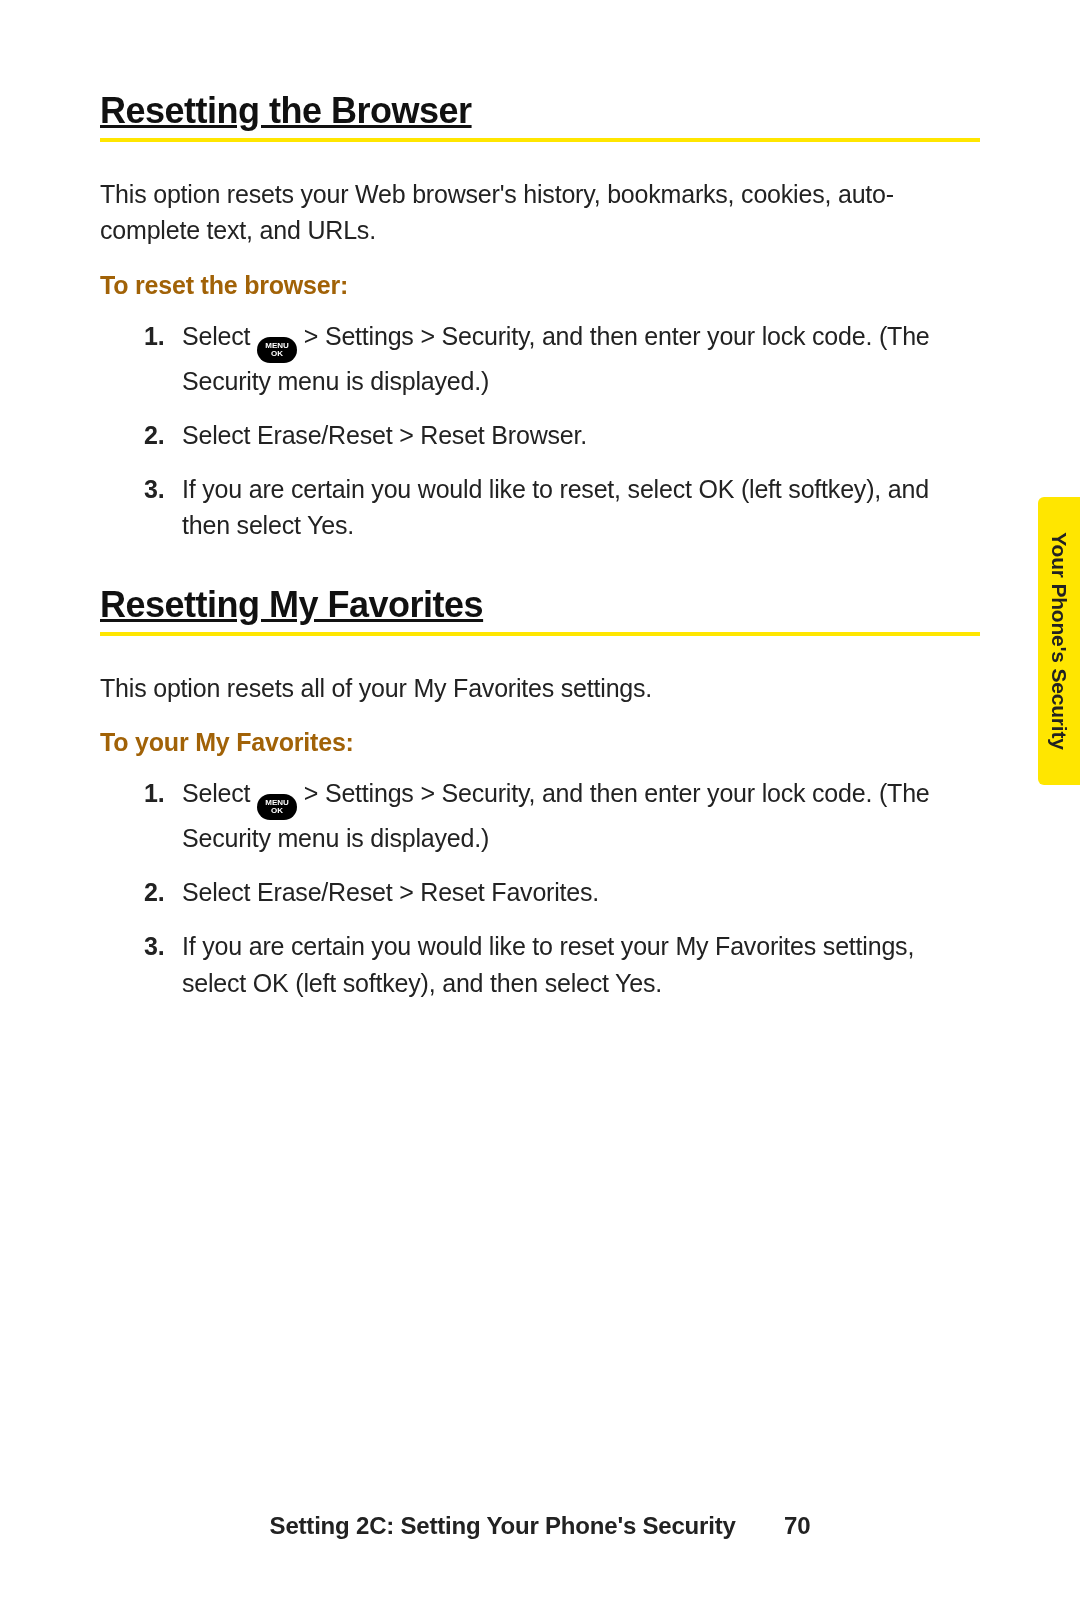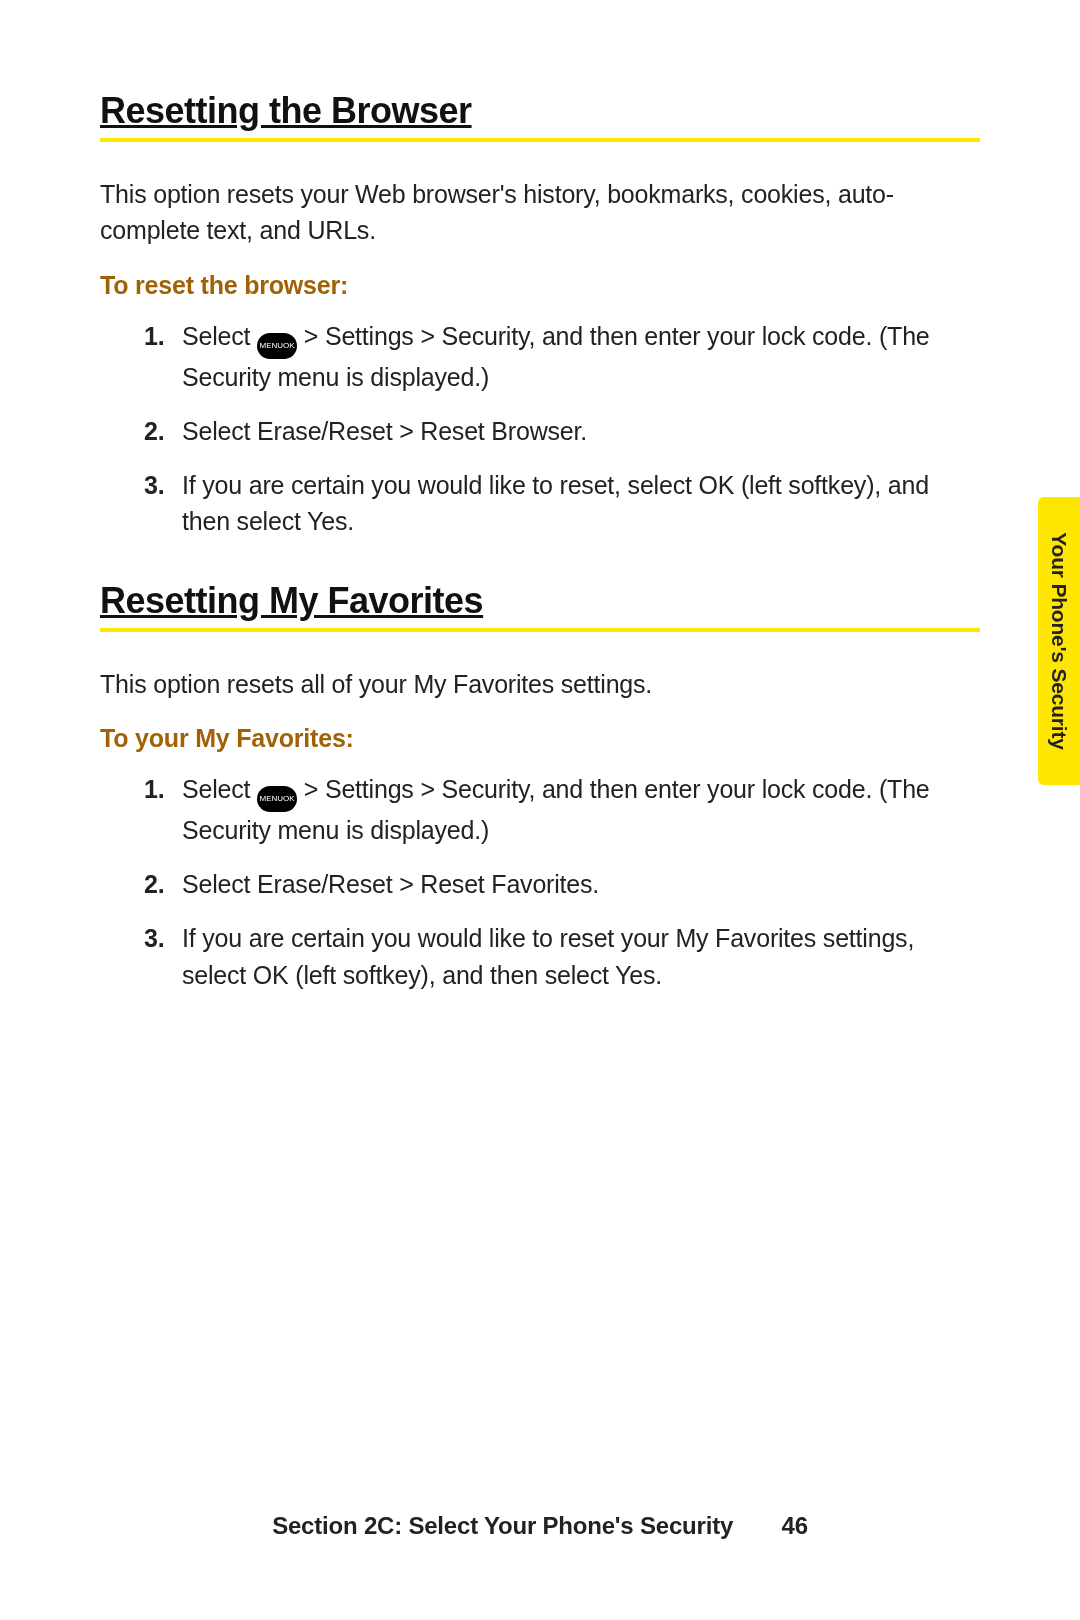--- a/index.html
+++ b/index.html
@@ -59,24 +59,24 @@
     }
     .b { font-weight: 400; }
     .menu-ok-icon {
       display: inline-flex;
       width: 40px;
       height: 26px;
       background: #000;
       border-radius: 13px;
       color: #fff;
       font-size: 8px;
-      font-weight: 400;
+      font-weight: 700;
       line-height: 1;
       vertical-align: -3px;
-      flex-direction: row;
+      flex-direction: column;
       align-items: center;
       justify-content: center;
       letter-spacing: 0;
     }
     .menu-ok-icon .l1 { display:block; }
     .menu-ok-icon .l2 { display:block; }
     .side-tab {
       position: absolute;
       right: 0;
       top: 497px;
@@ -162,15 +162,15 @@
     </ol>
   </div>
 
 </div>
 
 <div class="side-tab">
   <span class="label">Your Phone's Security</span>
 </div>
 
 <div class="footer">
-  <span>Section 2C: Select Your Phone's Security</span>
-  <span class="pgnum">46</span>
+  <span>Setting 2C: Setting Your Phone's Security</span>
+  <span class="pgnum">70</span>
 </div>
 
 </body></html>

